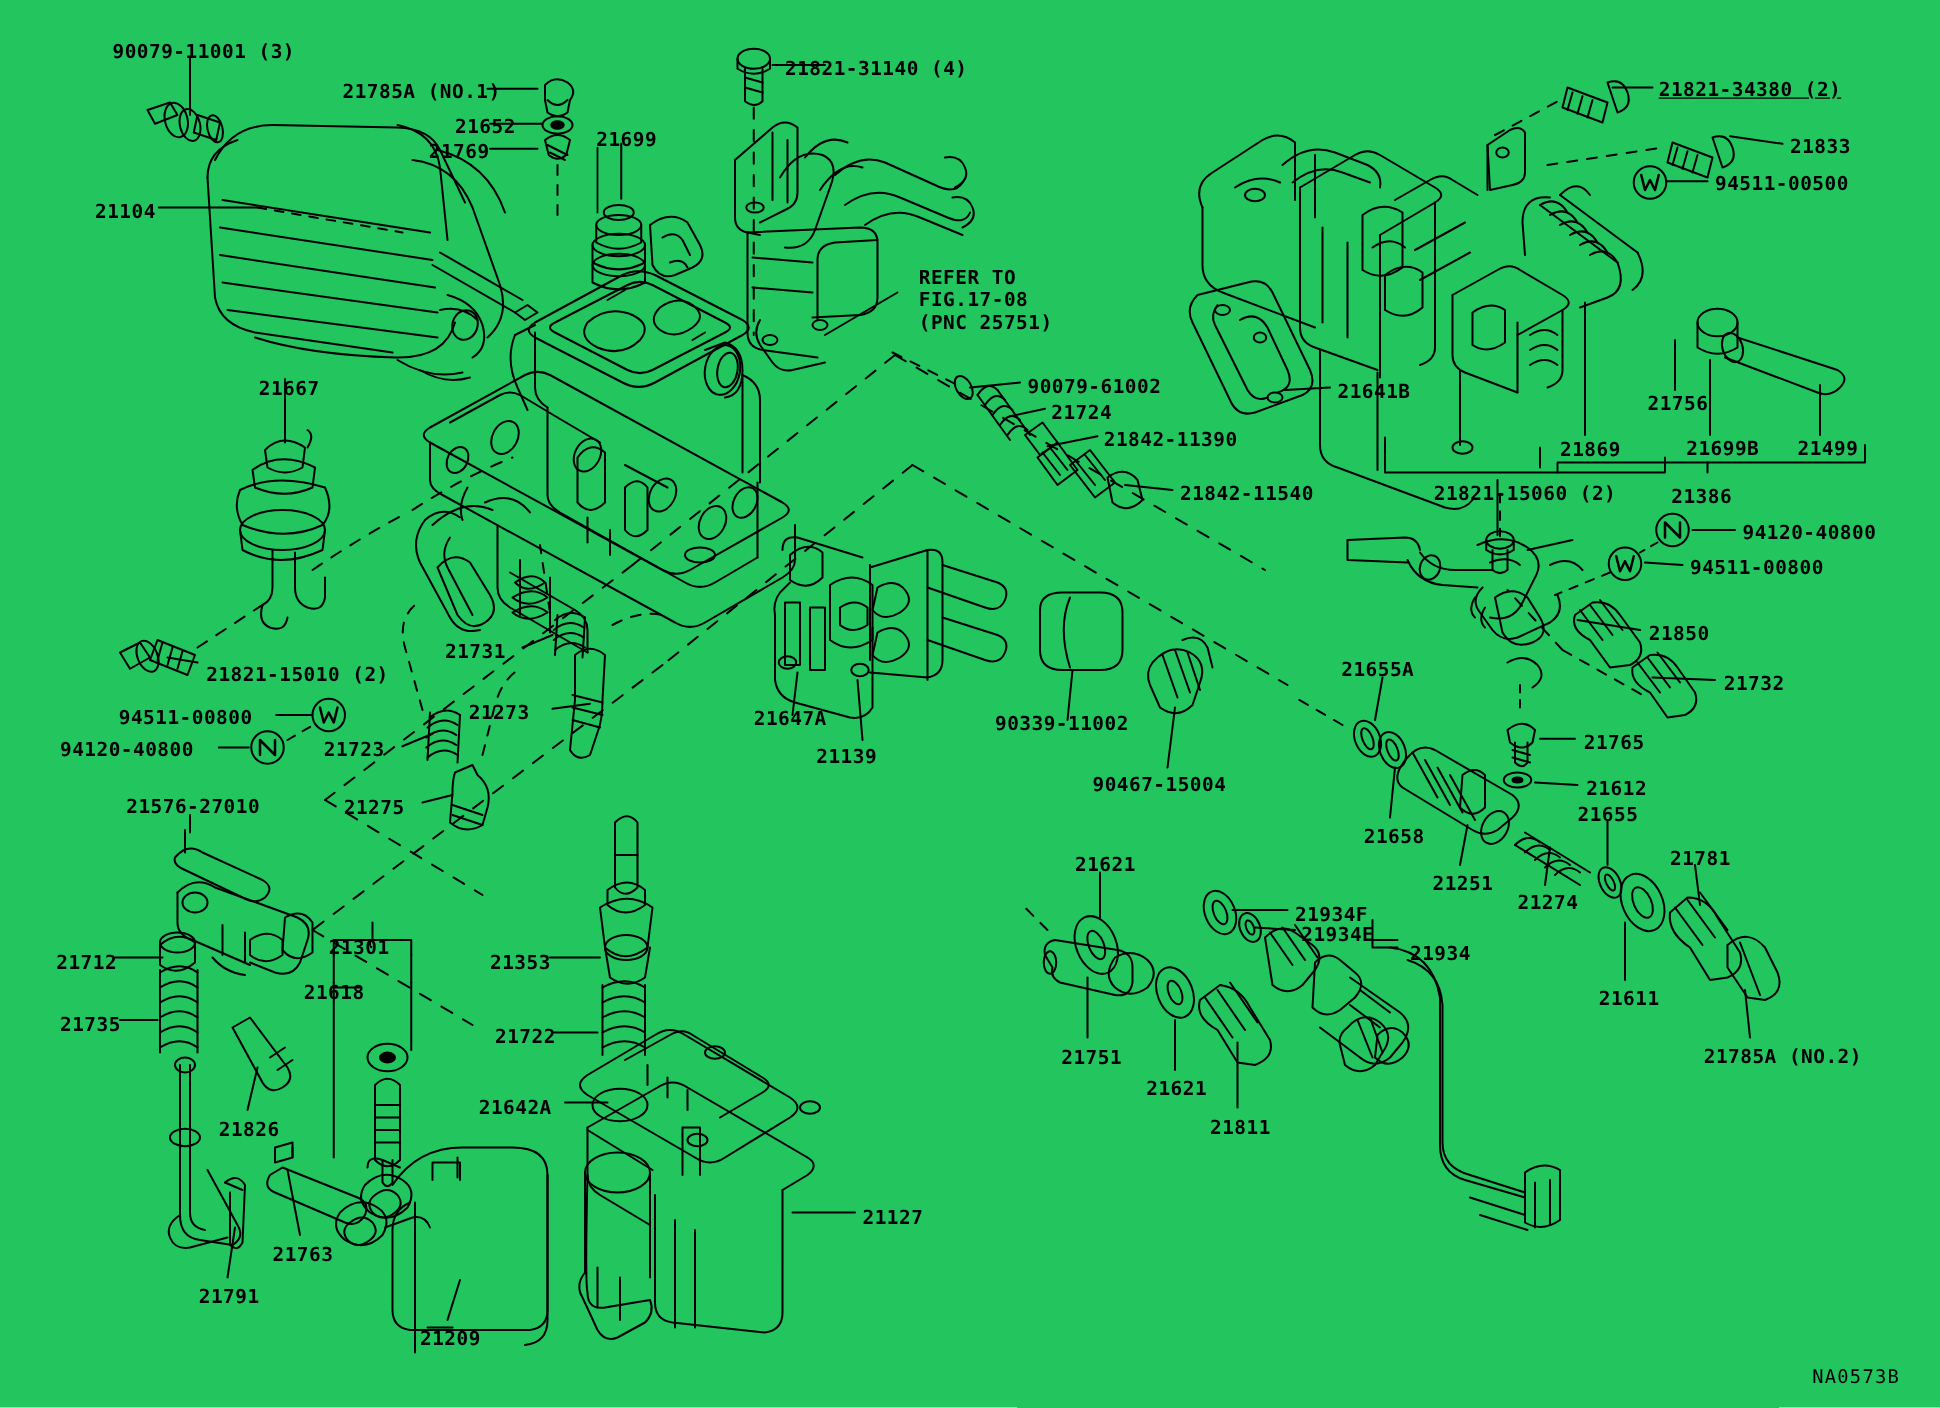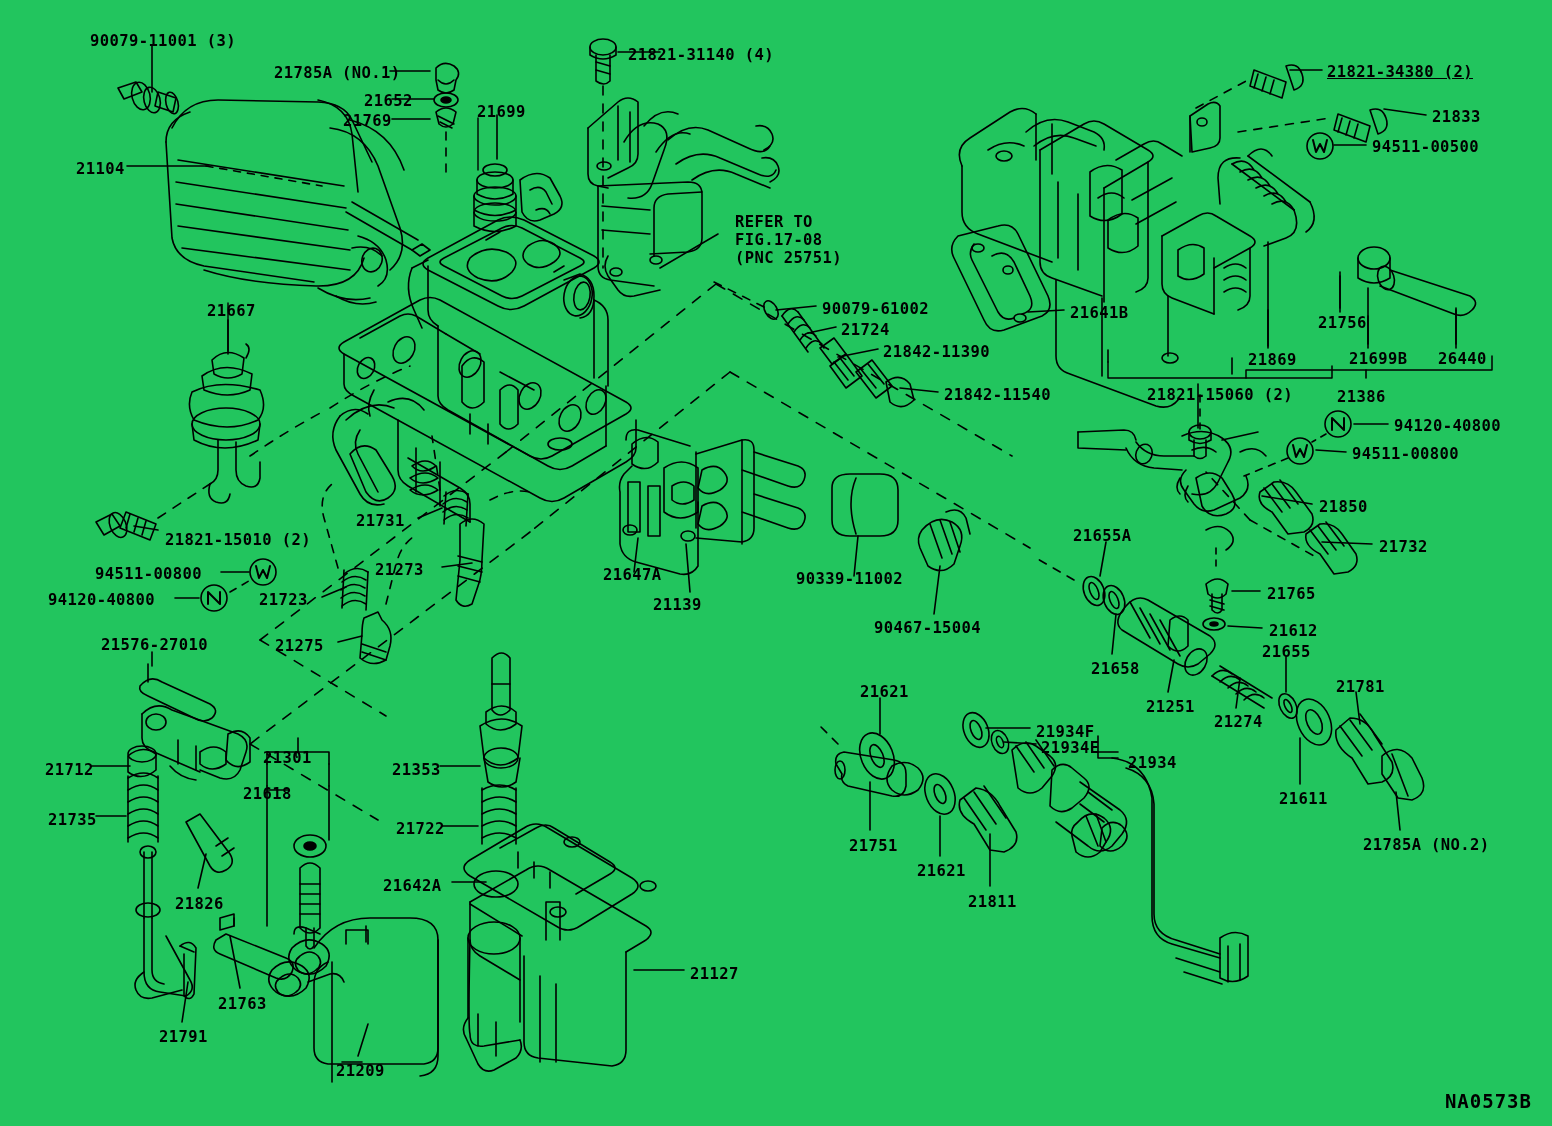--- a/index.html
+++ b/index.html
@@ -2,21 +2,21 @@
 <html><head>
 <meta charset="utf-8">
 <style>
   html,body{margin:0;padding:0;background:#ffffff;}
   #page{position:relative;width:1552px;height:1126px;background:#22c55e;
         font-family:"DejaVu Sans Mono","Liberation Mono",monospace;overflow:hidden;}
   svg.art{position:absolute;left:0;top:0;width:1552px;height:1126px;}
   .lbl{position:absolute;font-family:"DejaVu Sans Mono","Liberation Mono",monospace;
        font-size:15.5px;font-weight:bold;color:#000;white-space:pre;letter-spacing:0.4px;
        line-height:17px;}
-  .code{position:absolute;right:20px;bottom:16px;font-size:19px;font-weight:bold;letter-spacing:1px;}
+  .code{position:absolute;right:32px;bottom:16px;font-size:15px;font-weight:normal;letter-spacing:1px;}
   .multi{line-height:18px;}
 </style>
 </head>
 <body>
 
 <div id="page">
 
   <svg class="art" viewBox="0 0 1552 1126" xmlns="http://www.w3.org/2000/svg">
     <defs>
       <g id="springCoil">
@@ -721,21 +721,21 @@
     <div class="lbl" style="left:1432px;top:109px;">21833</div>
     <div class="lbl" style="left:1372px;top:139px;">94511-00500</div>
     <div class="lbl" style="left:1070px;top:305px;">21641B</div>
     <div class="lbl" style="left:822px;top:301px;">90079-61002</div>
     <div class="lbl" style="left:841px;top:322px;">21724</div>
     <div class="lbl" style="left:883px;top:344px;">21842-11390</div>
     <div class="lbl" style="left:944px;top:387px;">21842-11540</div>
     <div class="lbl" style="left:1318px;top:315px;">21756</div>
     <div class="lbl" style="left:1248px;top:352px;">21869</div>
     <div class="lbl" style="left:1349px;top:351px;">21699B</div>
-    <div class="lbl" style="left:1438px;top:351px;">26440</div>
+    <div class="lbl" style="left:1438px;top:351px;">21499</div>
     <div class="lbl" style="left:1147px;top:387px;">21821-15060 (2)</div>
     <div class="lbl" style="left:1337px;top:389px;">21386</div>
     <div class="lbl" style="left:1394px;top:418px;">94120-40800</div>
     <div class="lbl" style="left:1352px;top:446px;">94511-00800</div>
     <div class="lbl" style="left:207px;top:303px;">21667</div>
     <div class="lbl" style="left:165px;top:532px;">21821-15010 (2)</div>
     <div class="lbl" style="left:95px;top:566px;">94511-00800</div>
     <div class="lbl" style="left:48px;top:592px;">94120-40800</div>
     <div class="lbl" style="left:259px;top:592px;">21723</div>
     <div class="lbl" style="left:275px;top:638px;">21275</div>

